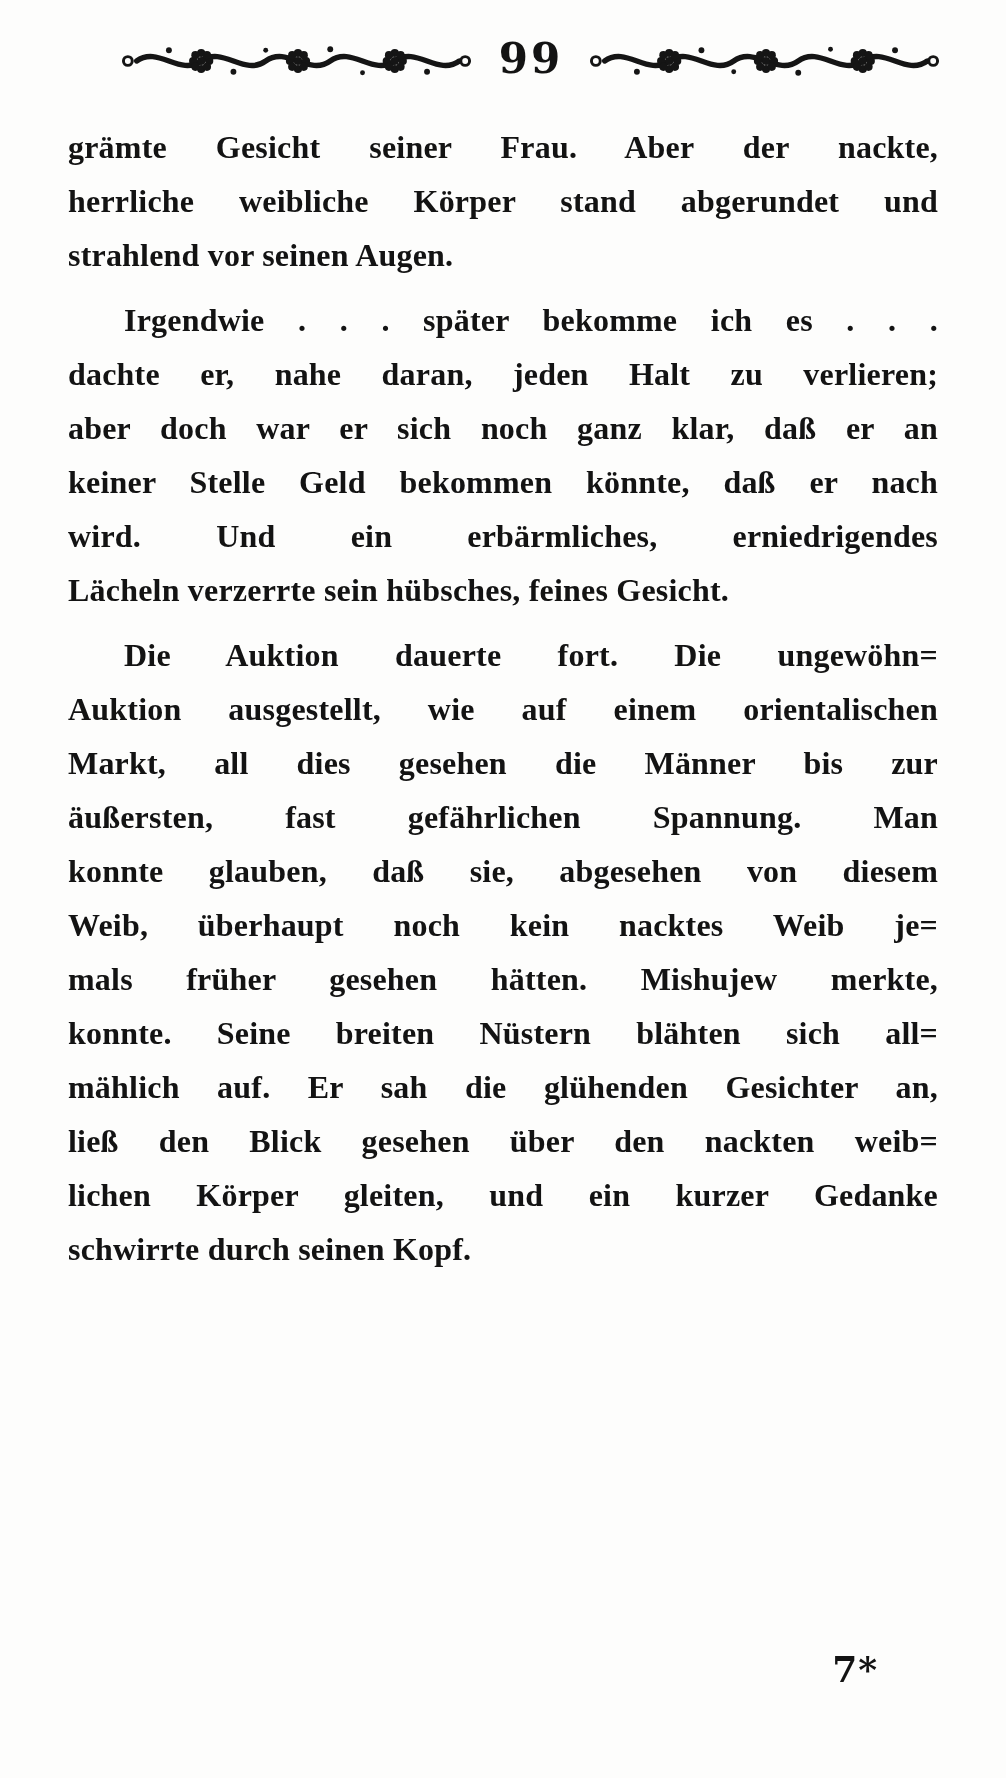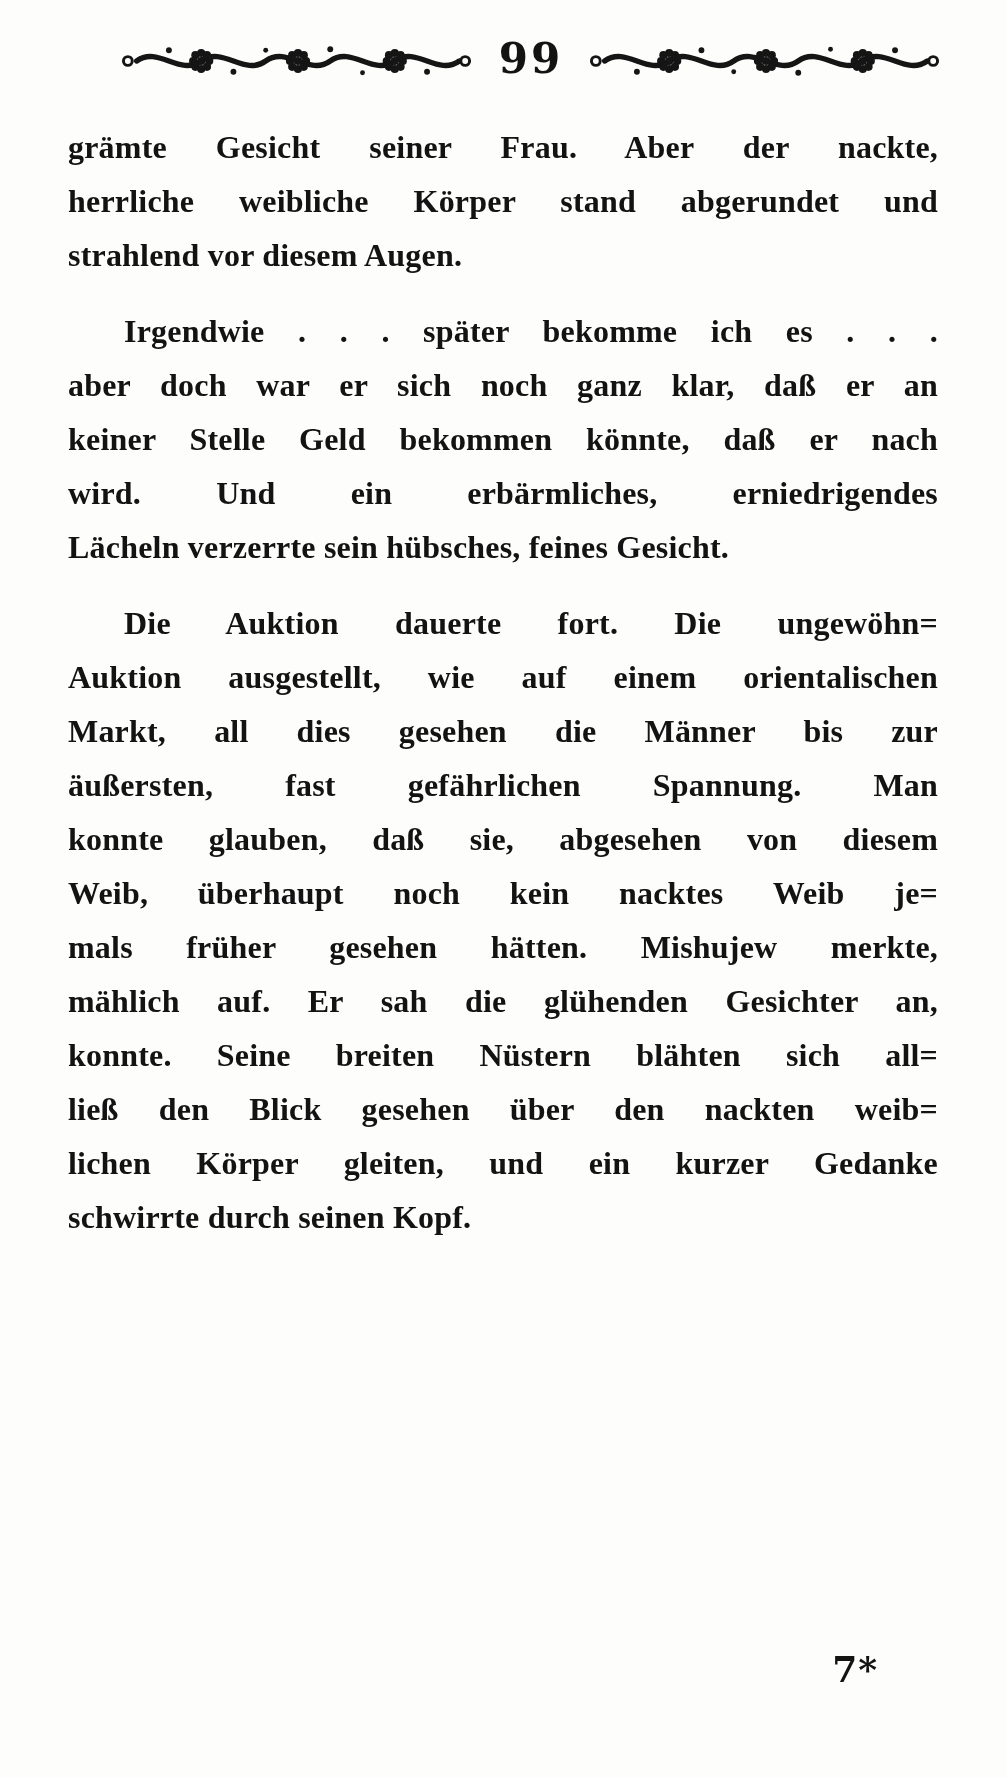--- a/index.html
+++ b/index.html
@@ -44,21 +44,21 @@
     position: absolute;
     top: 120px;
     left: 68px;
     width: 870px;
     font-size: 32px;
     font-weight: bold;
     line-height: 54px;
     letter-spacing: 0.2px;
   }
   .paragraph { margin: 0; }
-  .paragraph + .paragraph { margin-top: 22px; }
+  .paragraph + .paragraph { margin-top: 11px; }
   .line {
     text-align: justify;
     text-align-last: justify;
     overflow: hidden;
     font-family: Liberation Serif, serif;
   }
   .line.left-last { text-align-last: left; }
   .line.indent { text-indent: 56px; }
   .signature {
     position: absolute;
@@ -129,39 +129,40 @@
       </g>
       <circle cx="7" cy="19" r="4.5" fill="none" stroke="#151515" stroke-width="3"></circle>
       <circle cx="352" cy="19" r="4.5" fill="none" stroke="#151515" stroke-width="3"></circle>
     </svg>
   </div>
 
   <div class="text-block">
       <div class="paragraph">
         <div class="line">grämte Gesicht seiner Frau.  Aber der nackte,</div>
         <div class="line">herrliche weibliche Körper stand abgerundet und</div>
-        <div class="line left-last">strahlend vor diesem Augen.</div>
+        <div class="line left-last">strahlend vor seinen Augen.</div>
       </div>
       <div class="paragraph">
         <div class="line indent">Irgendwie . . . später bekomme ich es . . .</div>
+        <div class="line">dachte er, nahe daran, jeden Halt zu verlieren;</div>
         <div class="line">aber doch war er sich noch ganz klar, daß er an</div>
         <div class="line">keiner Stelle Geld bekommen könnte, daß er nach</div>
         <div class="line">wird.  Und ein erbärmliches, erniedrigendes</div>
         <div class="line left-last">Lächeln verzerrte sein hübsches, feines Gesicht.</div>
       </div>
       <div class="paragraph">
         <div class="line indent">Die Auktion dauerte fort.  Die ungewöhn=</div>
         <div class="line">Auktion ausgestellt, wie auf einem orientalischen</div>
         <div class="line">Markt, all dies gesehen die Männer bis zur</div>
         <div class="line">äußersten, fast gefährlichen Spannung.  Man</div>
         <div class="line">konnte glauben, daß sie, abgesehen von diesem</div>
         <div class="line">Weib, überhaupt noch kein nacktes Weib je=</div>
         <div class="line">mals früher gesehen hätten.  Mishujew merkte,</div>
+        <div class="line">konnte.  Seine breiten Nüstern blähten sich all=</div>
         <div class="line">mählich auf.  Er sah die glühenden Gesichter an,</div>
-        <div class="line">konnte.  Seine breiten Nüstern blähten sich all=</div>
         <div class="line">ließ den Blick gesehen über den nackten weib=</div>
         <div class="line">lichen Körper gleiten, und ein kurzer Gedanke</div>
         <div class="line left-last">schwirrte durch seinen Kopf.</div>
       </div>
     </div>
 
   <div class="signature">7*</div>
 
 </div>
 

